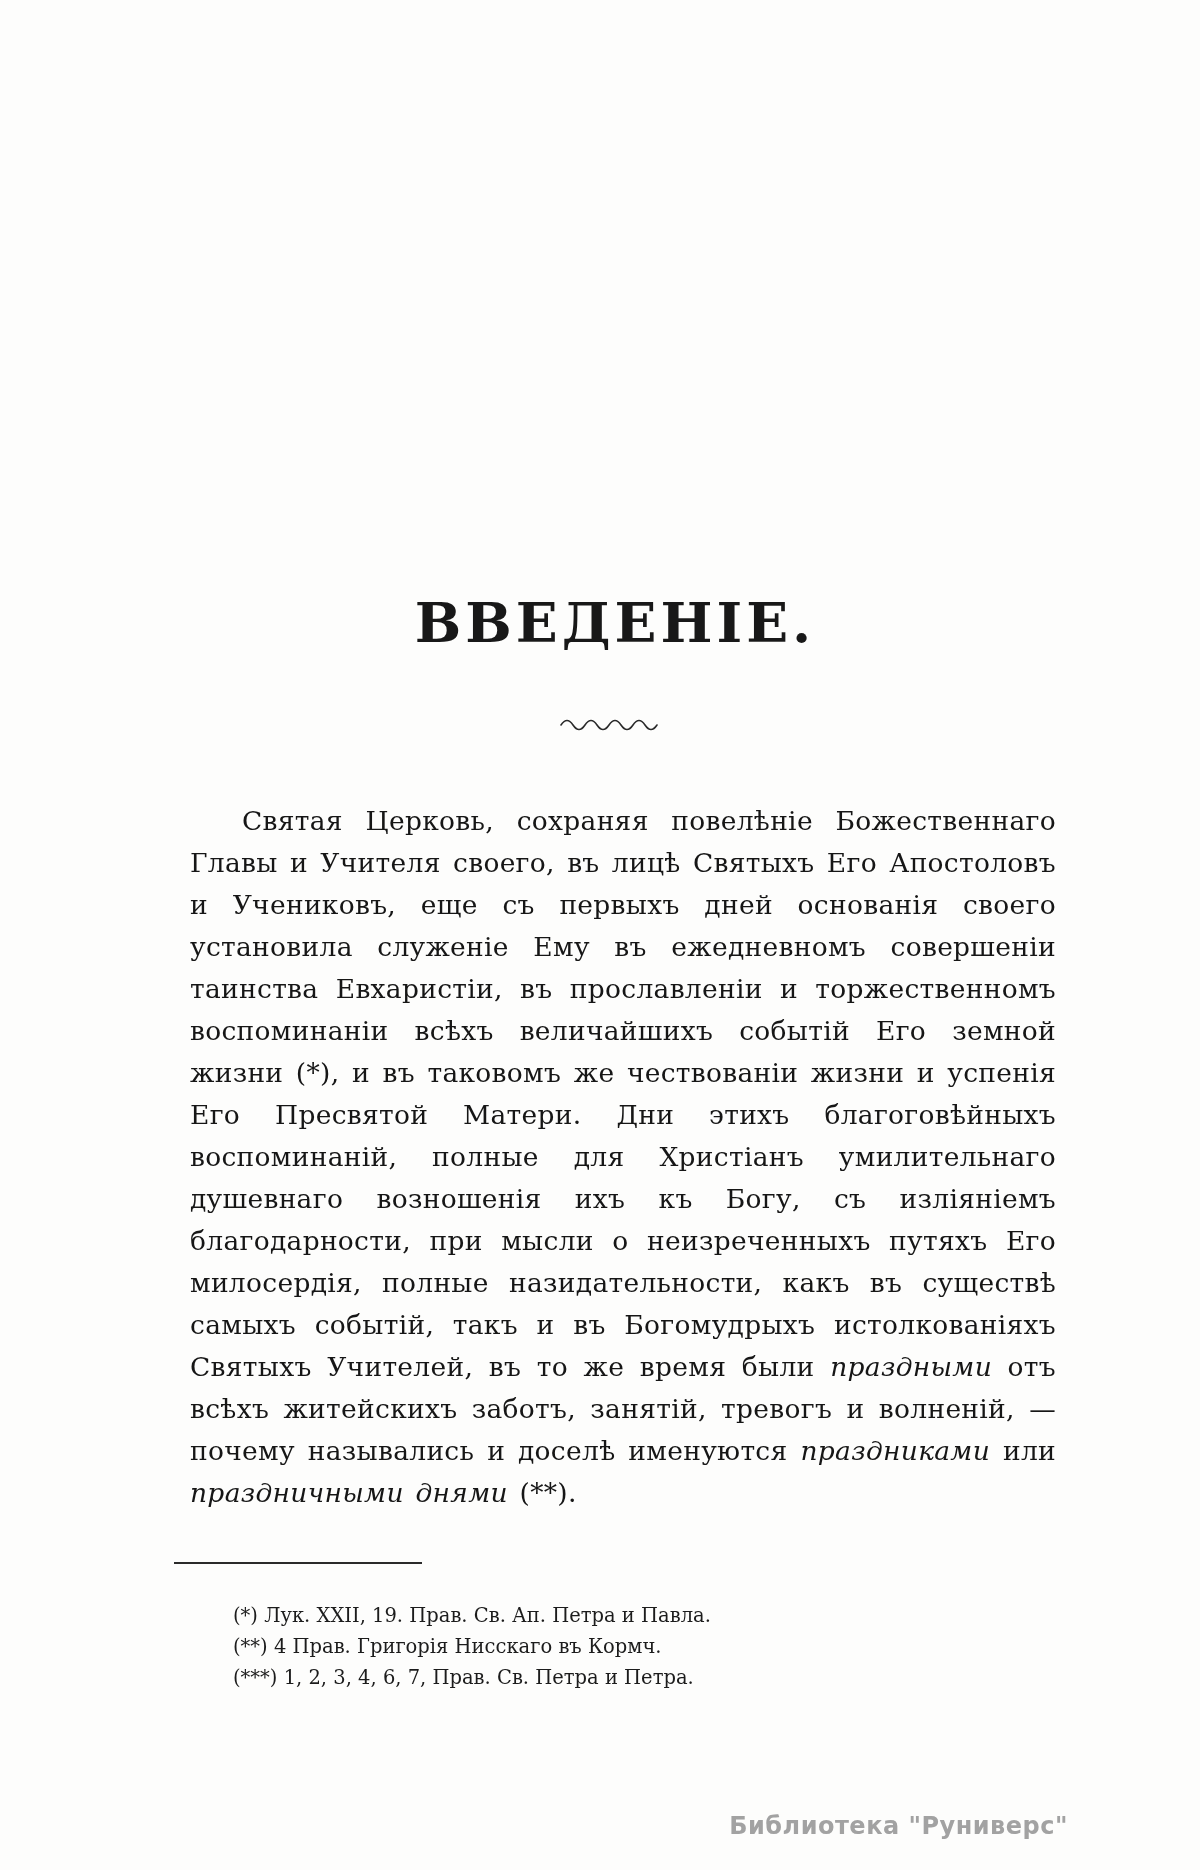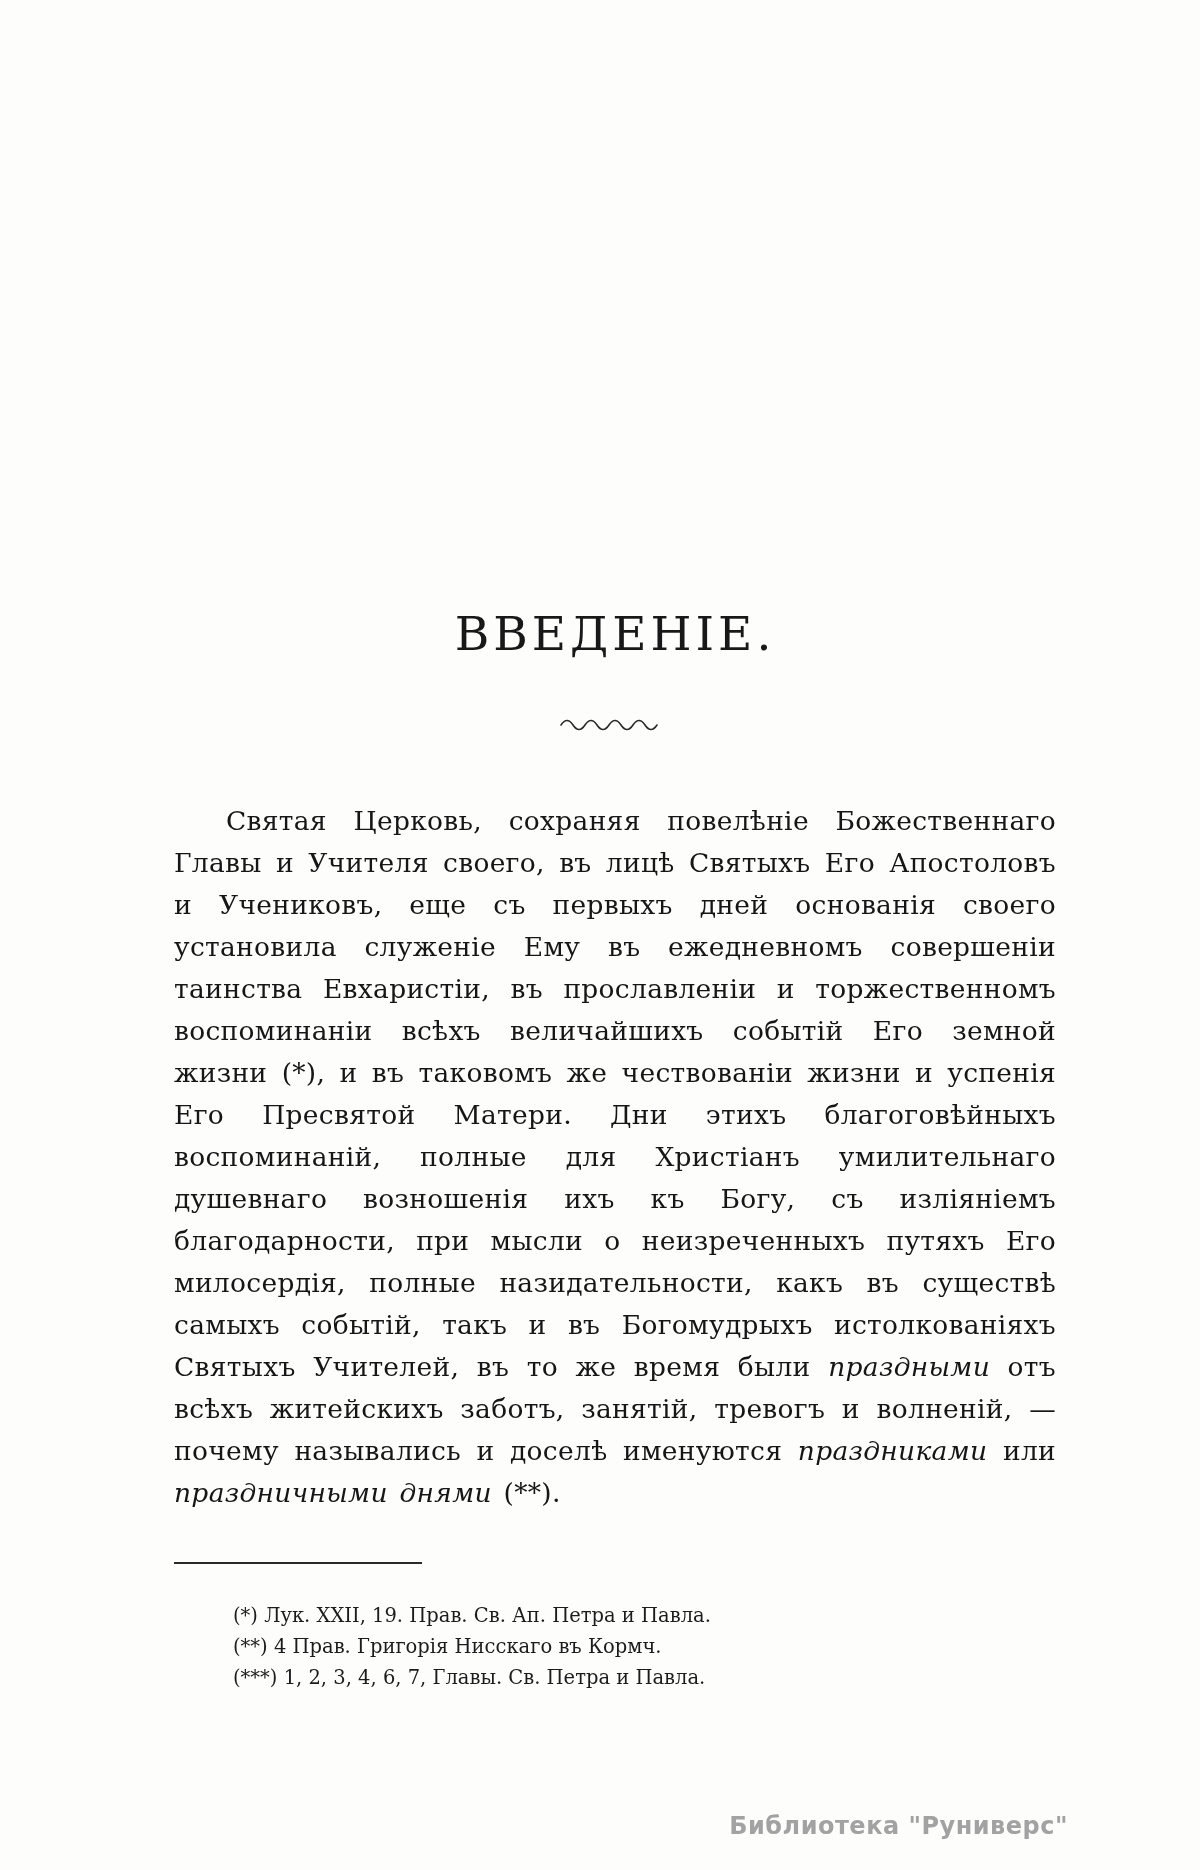--- a/index.html
+++ b/index.html
@@ -11,26 +11,26 @@
     position: relative;
     overflow: hidden;
   }
   .page {
     position: absolute;
     inset: 0;
     background: #fdfdfc;
   }
   .title {
     position: absolute;
-    top: 606px;
+    top: 590px;
     left: 174px;
     width: 882px;
     text-align: center;
-    font-size: 47px;
-    font-weight: normal;
+    font-size: 55px;
+    font-weight: bold;
     letter-spacing: 4px;
     color: #181818;
   }
   .ornament {
     position: absolute;
     top: 716px;
     left: 174px;
     width: 882px;
     text-align: center;
   }
@@ -40,21 +40,21 @@
     top: 800px;
     left: 174px;
     width: 882px;
     font-size: 26.5px;
     line-height: 42px;
     text-align: justify;
     word-spacing: 3px;
     letter-spacing: 0.3px;
     color: #161616;
   }
-  .para { text-indent: 52px; }
+  .para { text-indent: 52px; margin-left: 16px; }
   .it { font-style: italic; }
   .footnote-rule {
     position: absolute;
     top: 1562px;
     left: 174px;
     width: 248px;
     height: 2px;
     background: #2a2a2a;
   }
   .footnotes {
@@ -92,18 +92,18 @@
 
   <div class="body-text">
     <p class="para"><span>Святая Церковь, сохраняя повелѣніе Божественнаго Главы и Учителя своего, въ лицѣ Святыхъ Его Апостоловъ и Учениковъ, еще съ первыхъ дней основанія своего установила служеніе Ему въ ежедневномъ совершеніи таинства Евхаристіи, въ прославленіи и торжественномъ воспоминаніи всѣхъ величайшихъ событій Его земной жизни (*), и въ таковомъ же чествованіи жизни и успенія Его Пресвятой Матери. Дни этихъ благоговѣйныхъ воспоминаній, полные для Христіанъ умилительнаго душевнаго возношенія ихъ къ Богу, съ изліяніемъ благодарности, при мысли о неизреченныхъ путяхъ Его милосердія, полные назидательности, какъ въ существѣ самыхъ событій, такъ и въ Богомудрыхъ истолкованіяхъ Святыхъ Учителей, въ то же время были </span><span class="it">праздными</span><span> отъ всѣхъ житейскихъ заботъ, занятій, тревогъ и волненій, — почему назывались и доселѣ именуются </span><span class="it">праздниками</span><span> или </span><span class="it">праздничными днями</span><span> (**).</span></p>
   </div>
 
   <div class="footnote-rule"></div>
 
   <div class="footnotes">
     <div class="fn">(*) Лук. XXII, 19. Прав. Св. Ап. Петра и Павла.</div>
     <div class="fn">(**) 4 Прав. Григорія Нисскаго въ Кормч.</div>
-    <div class="fn">(***) 1, 2, 3, 4, 6, 7, Главы. Св. Петра и Павла.</div>
+    <div class="fn">(***) 1, 2, 3, 4, 6, 7, Прав. Св. Петра и Петра.</div>
   </div>
 
   <div class="watermark">Библиотека "Руниверс"</div>
 
 </div>
 
 </body></html>

